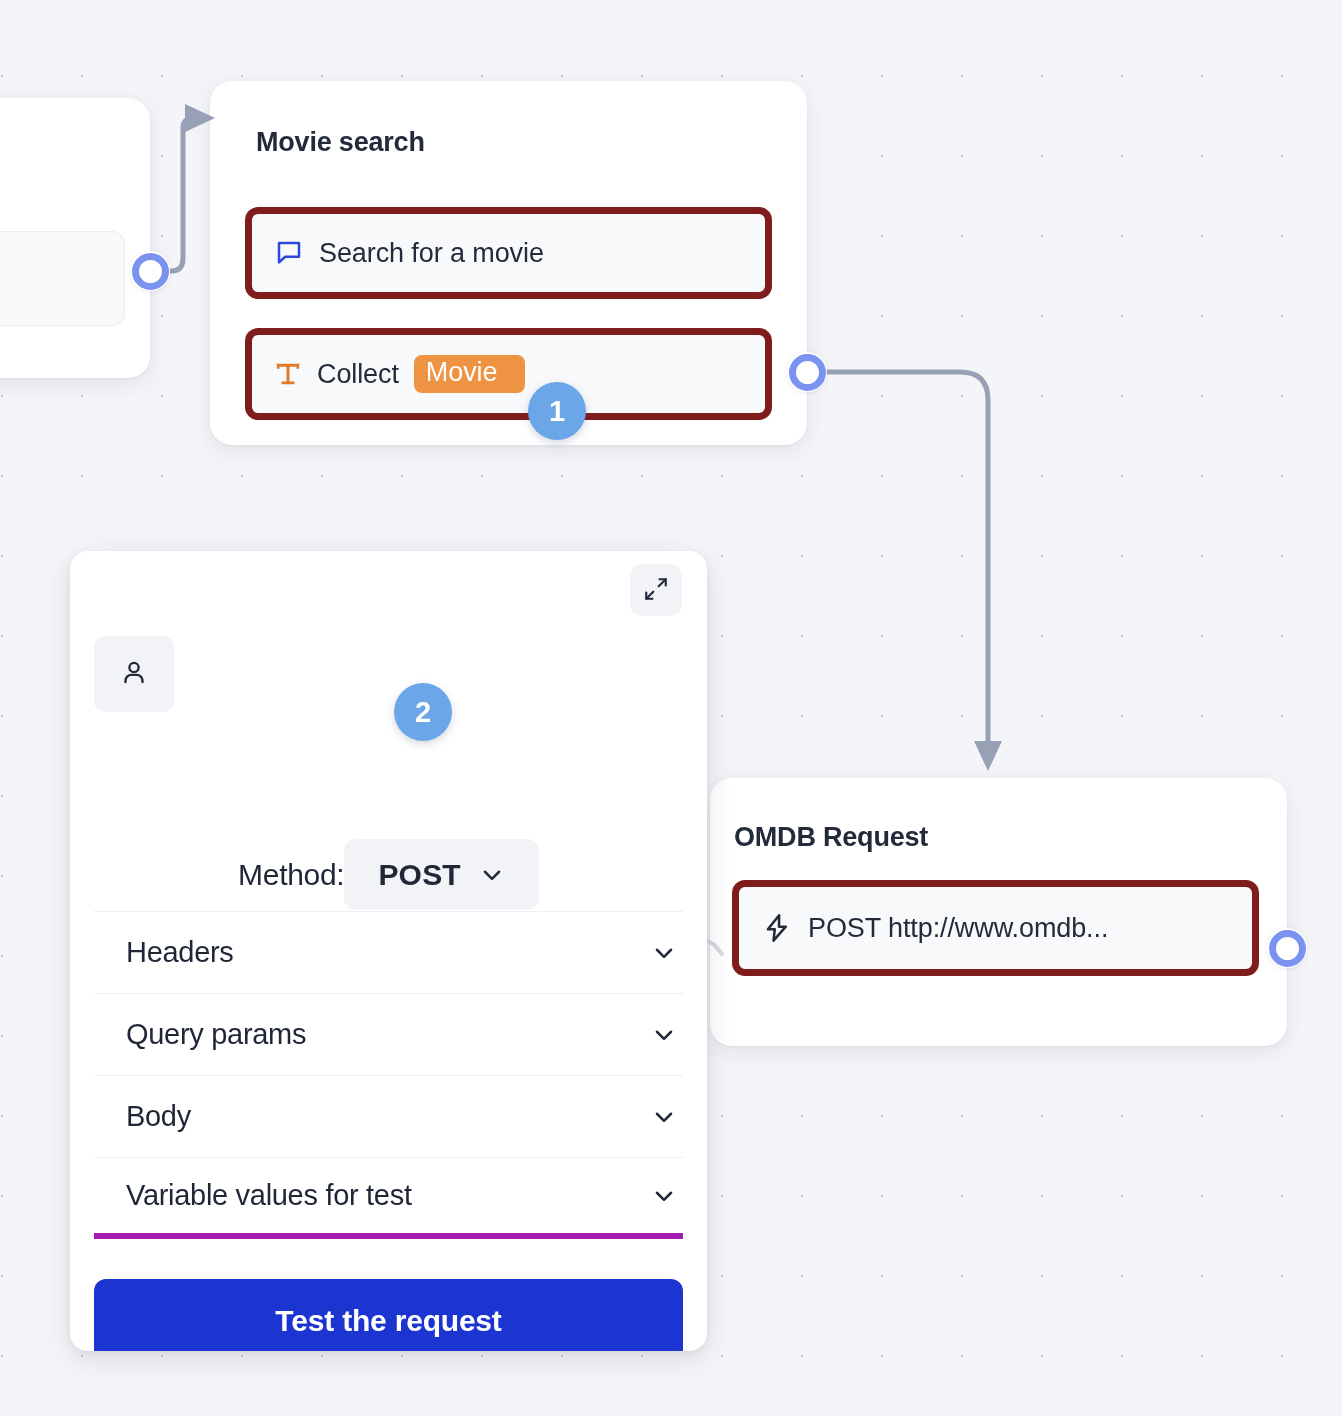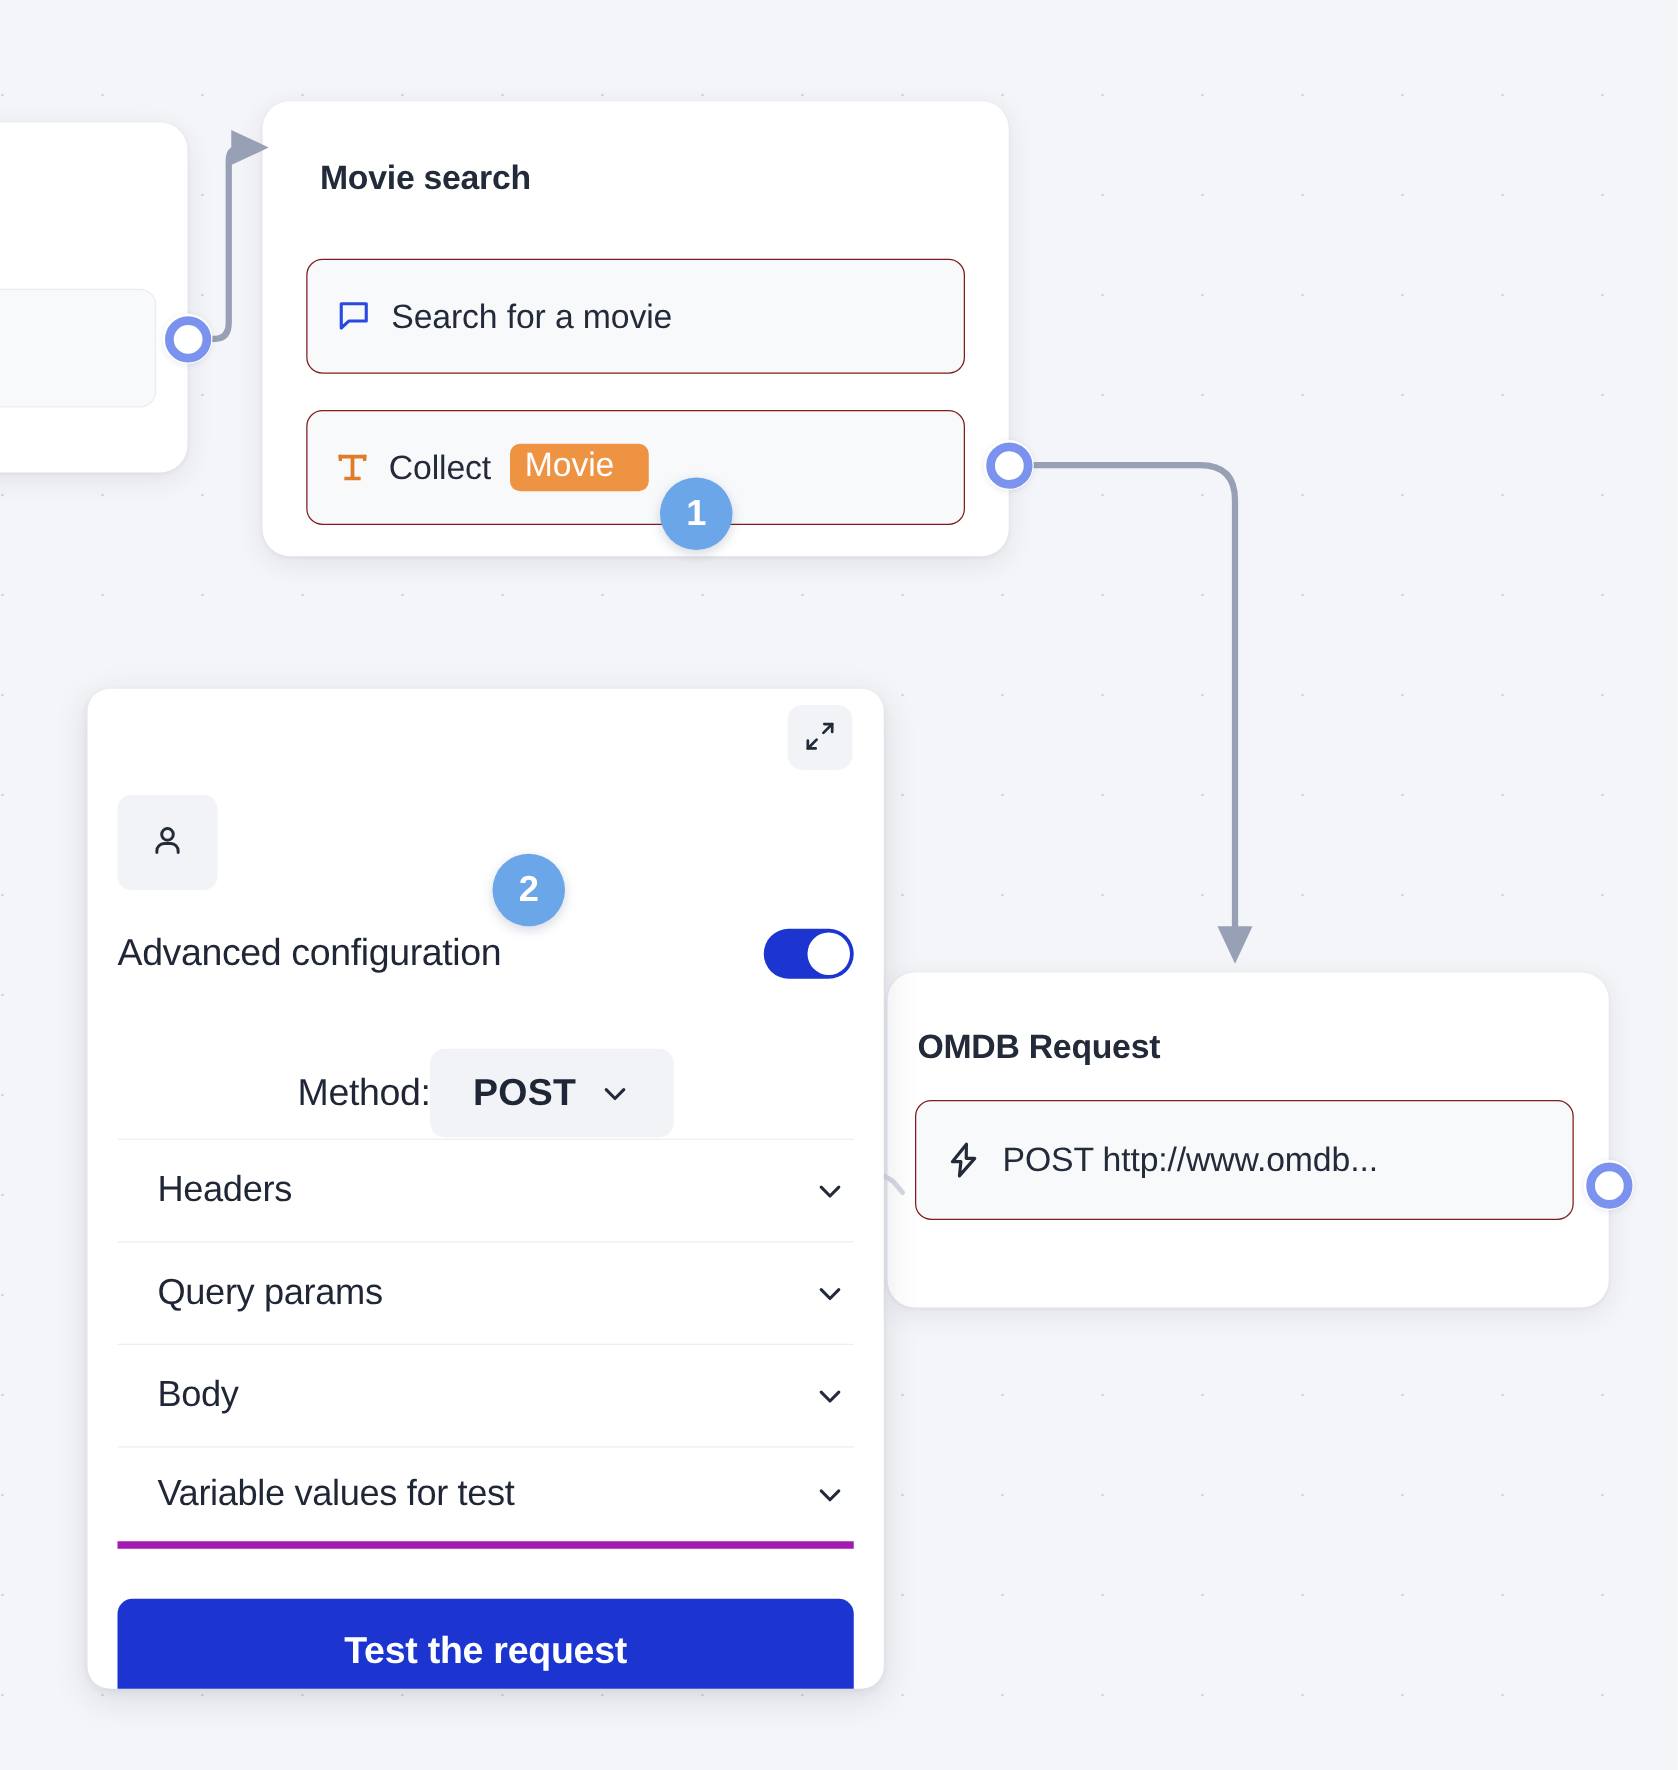--- a/index.html
+++ b/index.html
@@ -31,21 +31,21 @@
 
   .node-title {
     font-size: 27px;
     font-weight: 700;
     color: #232b3a;
     letter-spacing: -0.2px;
   }
 
   .node-row {
     background: #f8f9fb;
-    border: 1px solid #7f1d1d;
+    border: 7px solid #7f1d1d;
     border-radius: 13px;
     display: flex;
     align-items: center;
     gap: 15px;
     padding: 0 22px;
     position: relative;
   }
 
   .node-row-text {
     font-size: 27px;
@@ -420,24 +420,20 @@
       <button id="user-btn">
         <span>
           <svg width="30" height="30" viewBox="0 0 24 24" fill="none" stroke="#232b3a" stroke-width="1.9" stroke-linecap="round" stroke-linejoin="round">
             <circle cx="12" cy="7.6" r="3.7"></circle>
             <path d="M5.2 19.2 v-1.1 a4.6 4.6 0 0 1 4.6-4.6 h4.4 a4.6 4.6 0 0 1 4.6 4.6 v1.1"></path>
           </svg>
         </span>
       </button>
     </div>
 
-    <div id="adv-row">
-      <span class="panel-label">Advanced configuration</span>
-      <span id="toggle"></span>
-    </div>
 
     <div id="method-row">
       <span class="panel-label">Method:</span>
       <div id="method-select">
         <span id="method-value">POST</span>
         <span>
           <svg class="chev" width="26" height="26" viewBox="0 0 24 24" fill="none" stroke="#232b3a" stroke-width="2.3" stroke-linecap="round" stroke-linejoin="round">
             <path d="M5.5 9 L12 15.5 L18.5 9"></path>
           </svg>
         </span>

